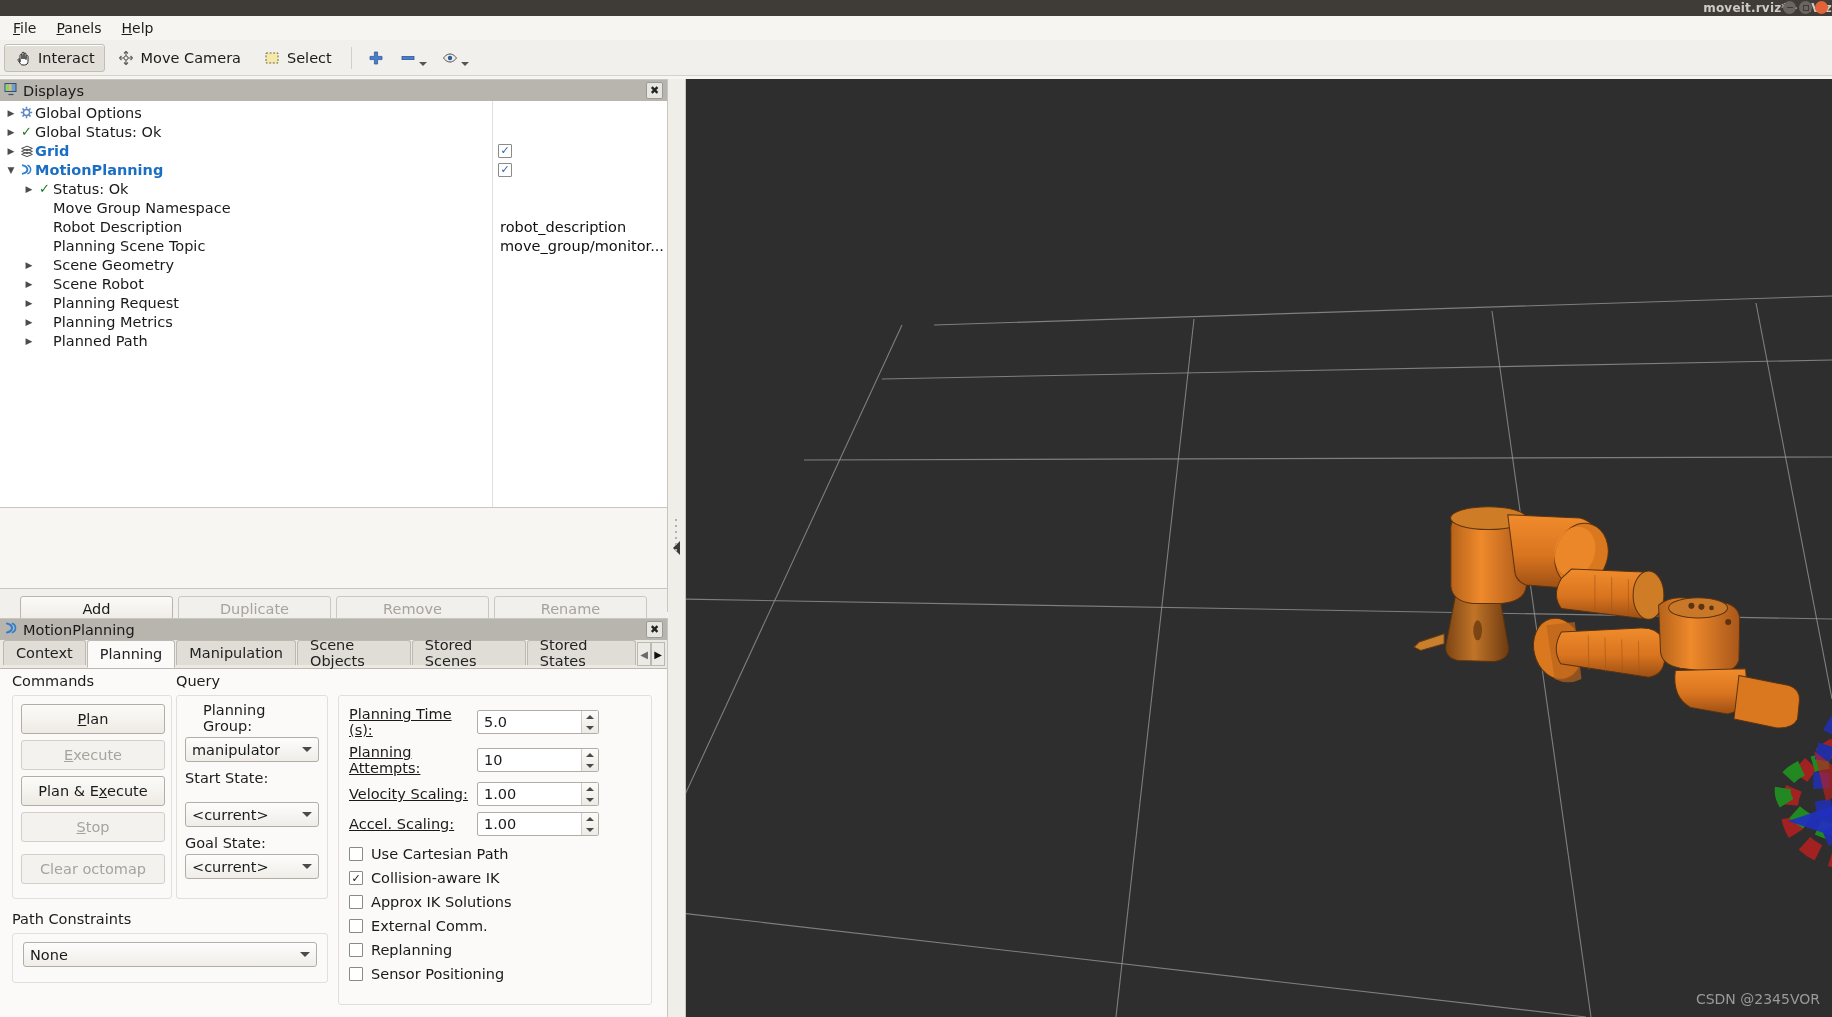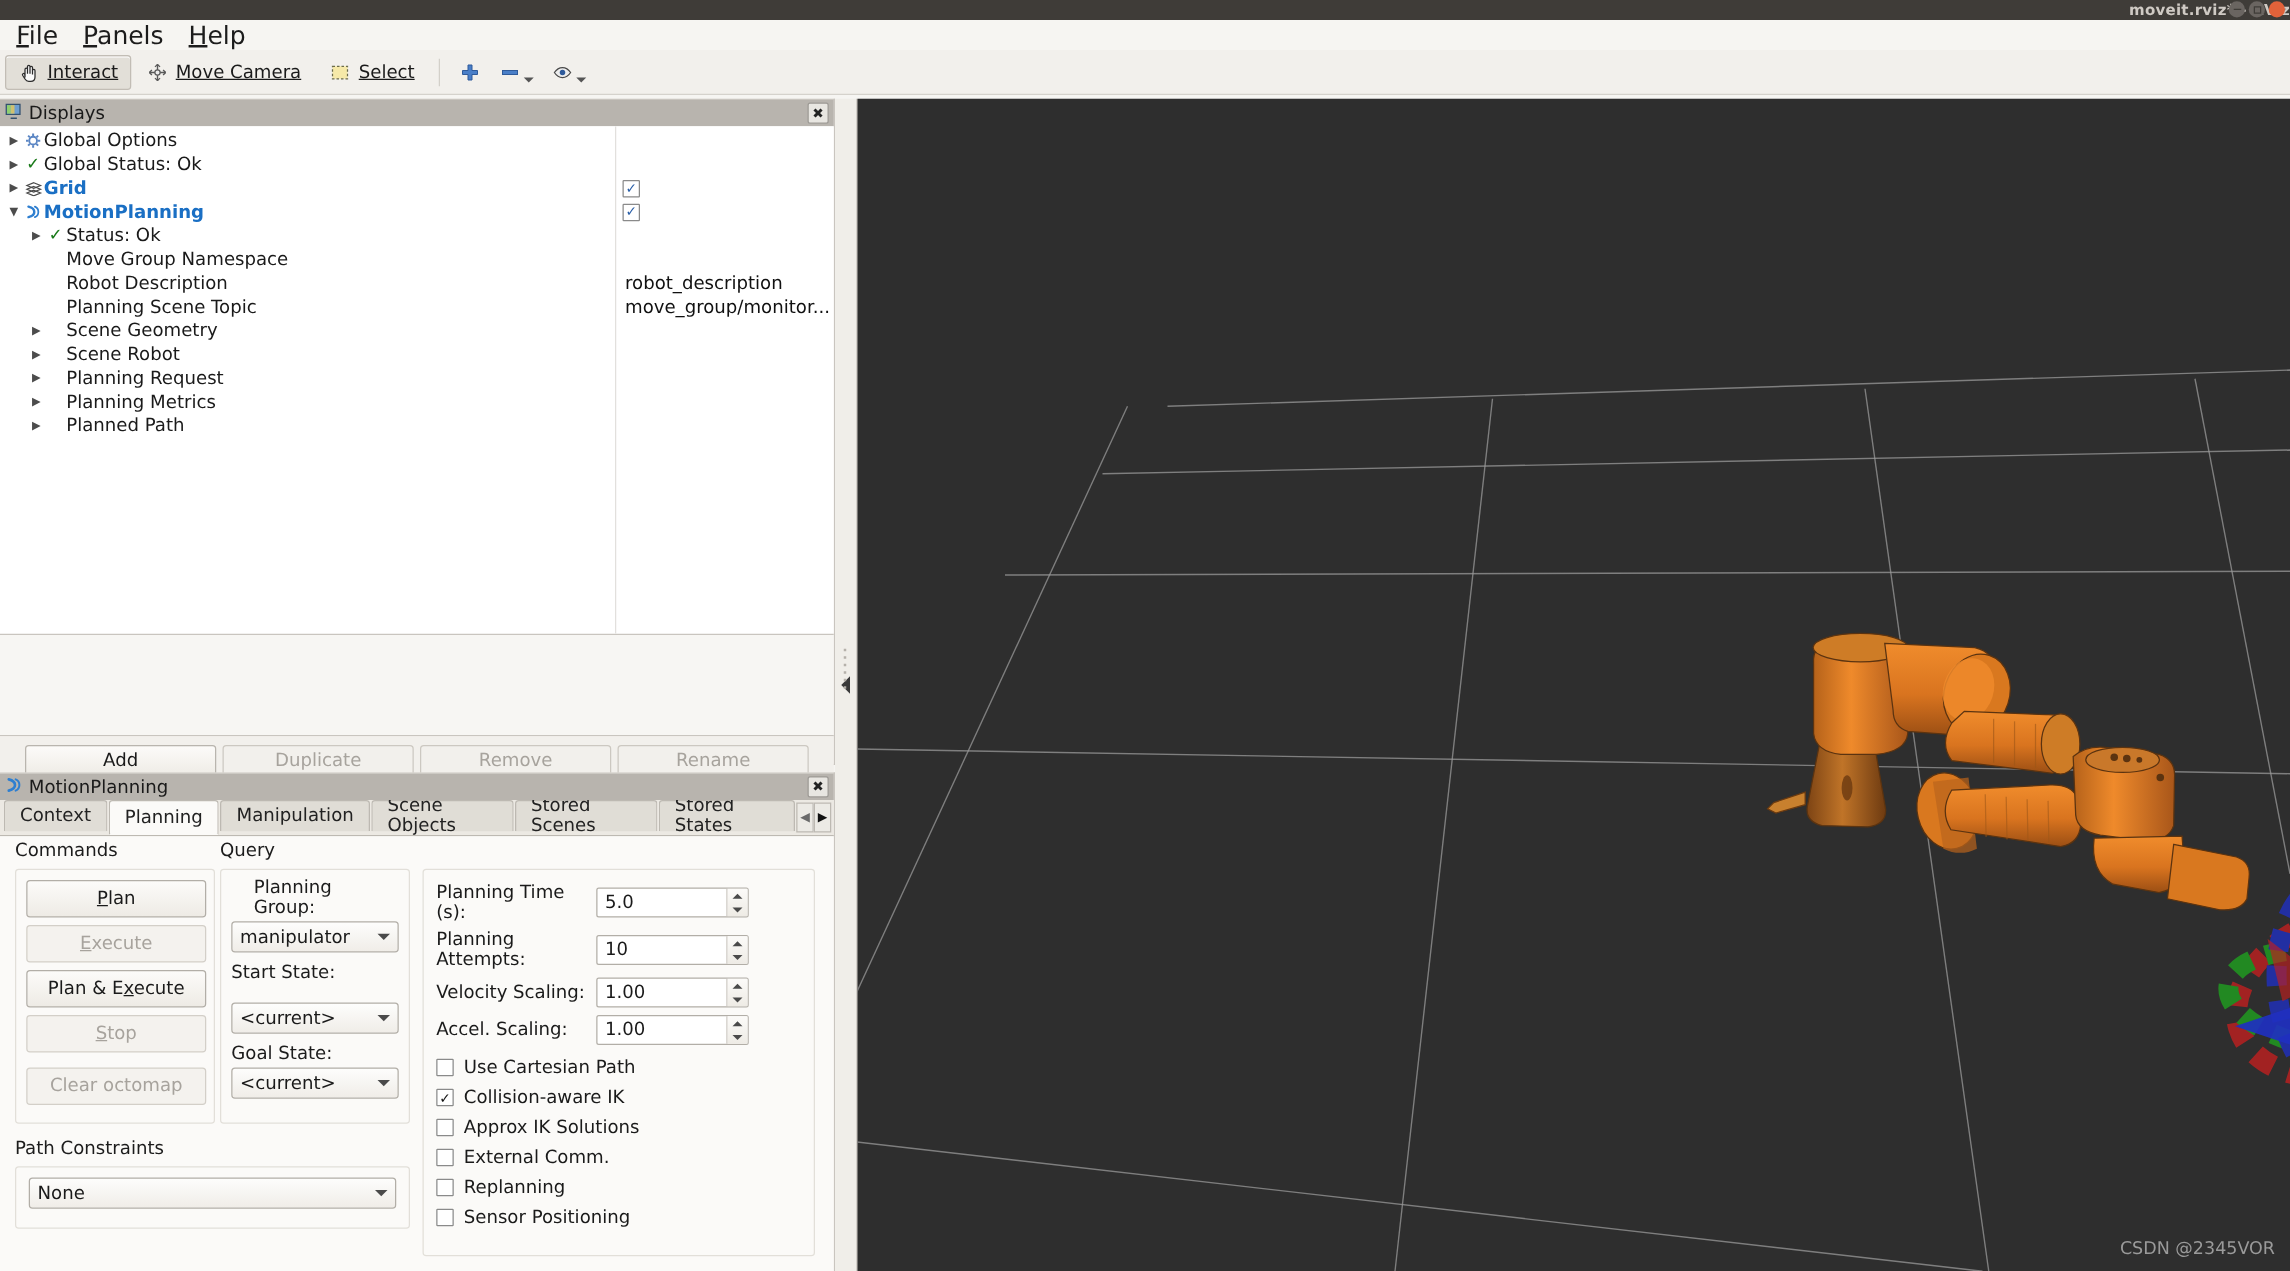--- a/index.html
+++ b/index.html
@@ -35,29 +35,29 @@
   .wc.close { background: #e2623a; }
   .wc.close i { width: 6px; height: 6px; background: none; position: relative; }
 
   
   .menubar {
     position: absolute; left: 0; top: 16px; width: 1832px; height: 24px;
     background: #f6f5f2; display: flex; align-items: center;
     padding-left: 3px;
   }
   .menu-item {
-    font-size: 20px; padding: 2px 10px; color: #1c1c1c; cursor: default;
+    font-size: 14px; padding: 2px 10px; color: #1c1c1c; cursor: default;
   }
   .menu-item u { text-decoration: underline; }
 
   
   .toolbar {
     position: absolute; left: 0; top: 40px; width: 1832px; height: 36px;
     background: #f2f0ec; border-bottom: 1px solid #d5d2cc;
-    display: flex; align-items: center; padding-left: 4px; gap: 2px; text-decoration: underline;
+    display: flex; align-items: center; padding-left: 4px; gap: 2px;
   }
   .tb-btn {
     display: flex; align-items: center; gap: 6px;
     height: 28px; padding: 0 9px; font-size: 14.5px;
     border: 1px solid transparent; border-radius: 3px; cursor: default;
   }
   .tb-btn.active {
     background: #e2dfd8; border-color: #c2bdb5;
     box-shadow: inset 0 1px 0 #fff;
   }
@@ -178,21 +178,21 @@
     border: 1px solid #b2aea7; border-radius: 3px;
     display: flex; align-items: center; padding: 0 6px; font-size: 14.5px;
     position: relative; cursor: default;
   }
   .combo .cv { flex: 1; }
   .combo .carrow {
     width: 0; height: 0; border-left: 5px solid transparent;
     border-right: 5px solid transparent; border-top: 5px solid #4a4a4a;
   }
   .spinrow { display: flex; align-items: center; margin-bottom: 6px; }
-  .spinrow .slabel { width: 128px; font-size: 14.5px; }
+  .spinrow .slabel { width: 128px; font-size: 14.5px; text-decoration: underline; }
   .spin {
     width: 122px; height: 24px; background: #fff; border: 1px solid #b2aea7;
     border-radius: 2px; display: flex; align-items: center; position: relative;
   }
   .spin .sv { flex: 1; padding-left: 6px; font-size: 14.5px; }
   .spin .sbtns {
     width: 17px; height: 100%; border-left: 1px solid #cfcbc5;
     display: flex; flex-direction: column; background: linear-gradient(#fcfbf9, #eeebe5);
   }
   .spin .sbtns div {

